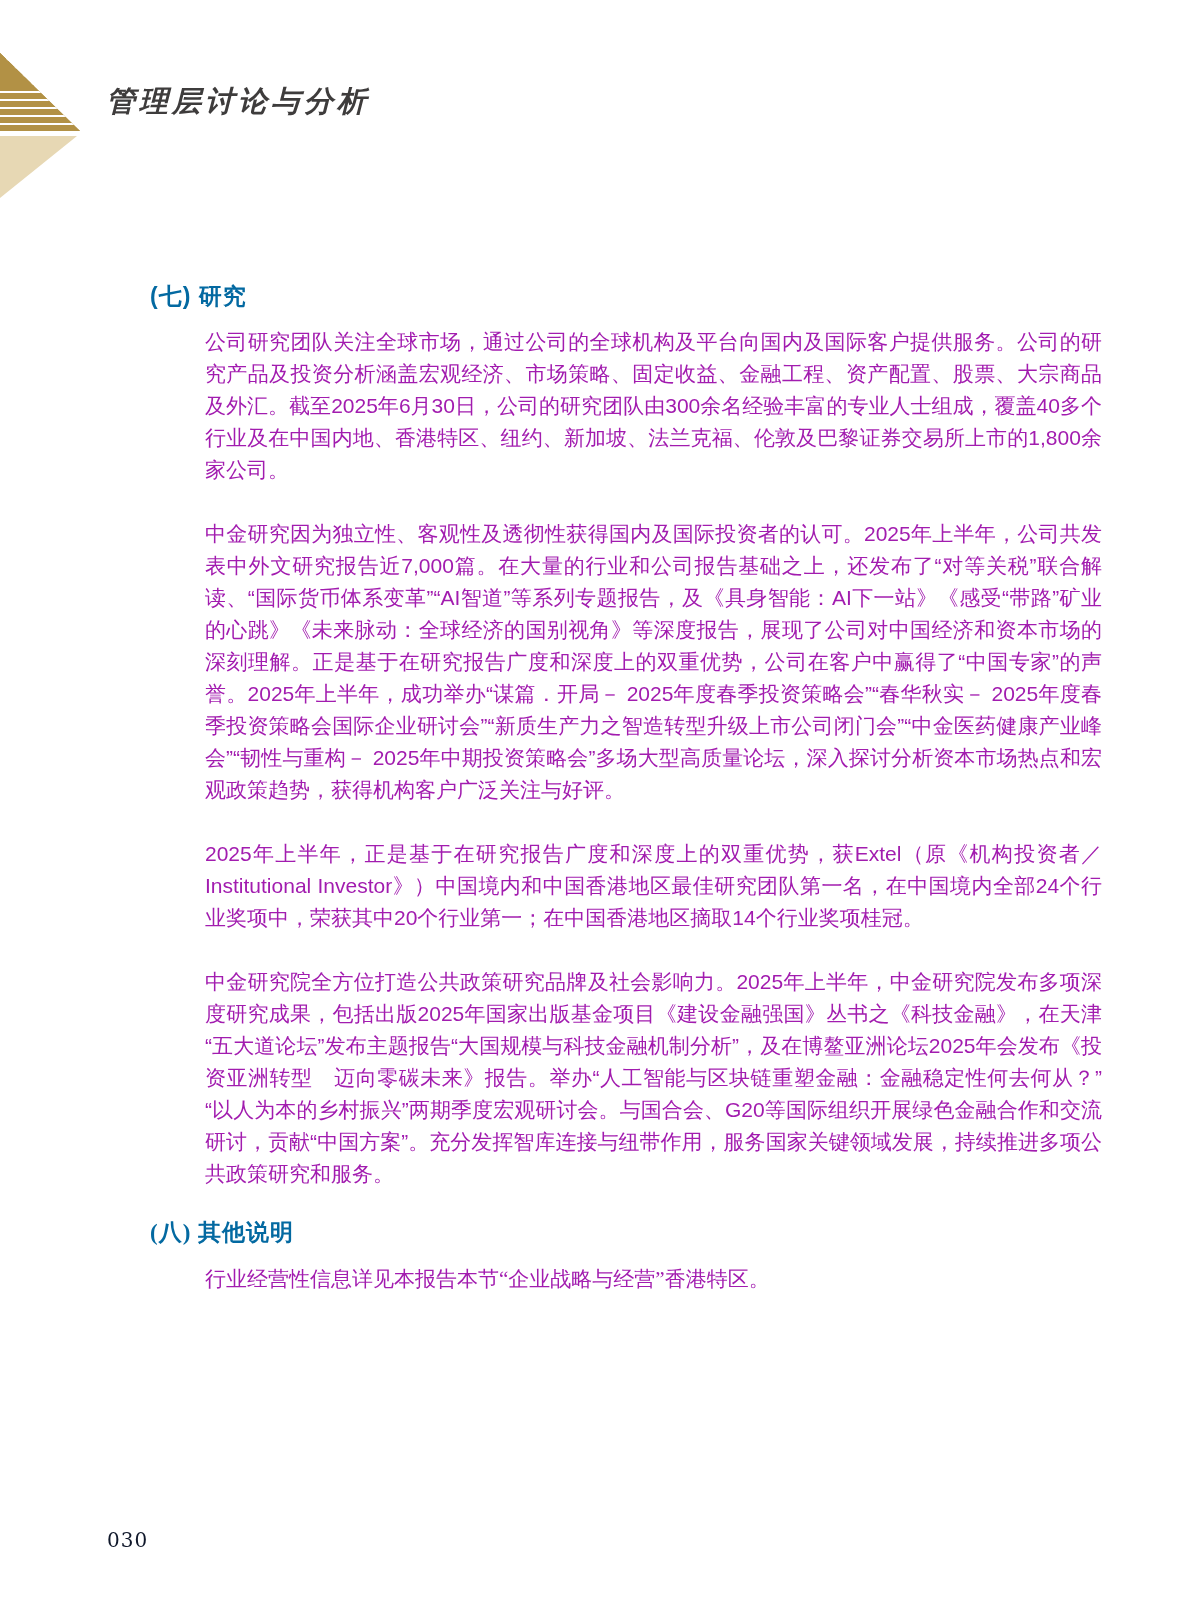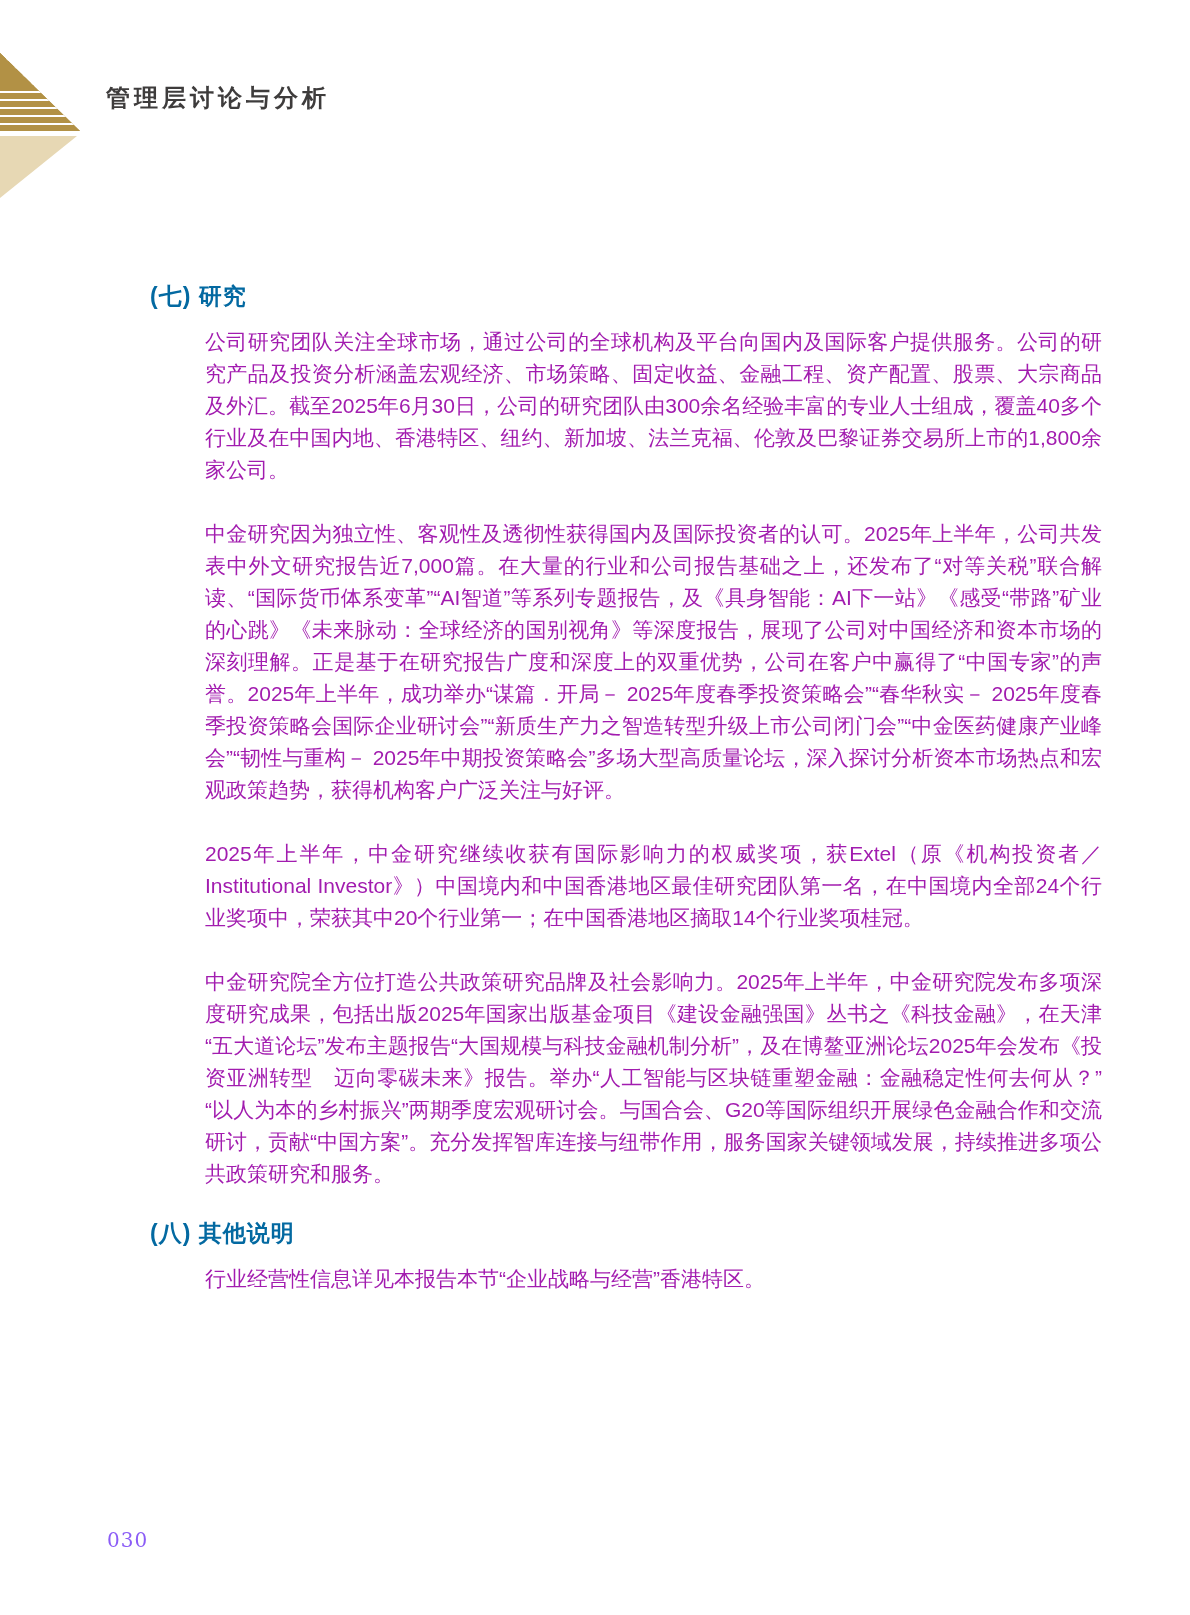--- a/index.html
+++ b/index.html
@@ -21,62 +21,63 @@
   }
   .logo-light {
     position:absolute; left:0; top:136px; width:77px; height:62px;
     clip-path: polygon(0 0, 100% 0, 0 100%);
     background:#e7d8b4;
   }
   
   .header-title {
     position:absolute; left:106px; top:82px;
     font-family:"DejaVu Serif", "Liberation Serif", serif;
-    font-weight:bold; font-size:24px; letter-spacing:4px;
+    font-weight:bold; font-size:29px; letter-spacing:4px;
     color:#3e3c3c;
+    font-style:italic;
   }
   
   .content {
     position:absolute; left:150px; top:281px; width:952px;
   }
   .section-heading {
     font-size:23px; font-weight:bold; color:#0369a1;
     line-height:30px; margin:0 0 15px 0;
     letter-spacing:1px;
   }
-  .section + .section { margin-top:28px; }
+  .section + .section { margin-top:28px;font-family:Liberation Serif, serif; }
   .para {
     margin:0 0 32px 55px; width:897px;
     font-size:21px; line-height:32px; color:#a21caf;
     text-align:justify; text-justify:inter-ideograph;
   }
   .para:last-child { margin-bottom:0; }
   
   .page-number {
     position:absolute; left:107px; top:1528px;
     font-family:"DejaVu Serif", "Liberation Serif", serif;
-    font-size:20px; color:#8b5cf6; letter-spacing:1px;
+    font-size:20px; color:#0f172a; letter-spacing:1px;
   }
 </style>
 </head>
 <body>
 
 <div class="page">
 
   <div class="logo-dark"></div>
   <div class="logo-light"></div>
 
   <div class="header-title">管理层讨论与分析</div>
 
   <main class="content" id="sections">
       <section class="section">
         <div class="section-heading">(七) 研究</div>
         <p class="para">公司研究团队关注全球市场，通过公司的全球机构及平台向国内及国际客户提供服务。公司的研究产品及投资分析涵盖宏观经济、市场策略、固定收益、金融工程、资产配置、股票、大宗商品及外汇。截至2025年6月30日，公司的研究团队由300余名经验丰富的专业人士组成，覆盖40多个行业及在中国内地、香港特区、纽约、新加坡、法兰克福、伦敦及巴黎证券交易所上市的1,800余家公司。</p>
         <p class="para">中金研究因为独立性、客观性及透彻性获得国内及国际投资者的认可。2025年上半年，公司共发表中外文研究报告近7,000篇。在大量的行业和公司报告基础之上，还发布了“对等关税”联合解读、“国际货币体系变革”“AI智道”等系列专题报告，及《具身智能：AI下一站》《感受“带路”矿业的心跳》《未来脉动：全球经济的国别视角》等深度报告，展现了公司对中国经济和资本市场的深刻理解。正是基于在研究报告广度和深度上的双重优势，公司在客户中赢得了“中国专家”的声誉。2025年上半年，成功举办“谋篇．开局－ 2025年度春季投资策略会”“春华秋实－ 2025年度春季投资策略会国际企业研讨会”“新质生产力之智造转型升级上市公司闭门会”“中金医药健康产业峰会”“韧性与重构－ 2025年中期投资策略会”多场大型高质量论坛，深入探讨分析资本市场热点和宏观政策趋势，获得机构客户广泛关注与好评。</p>
-        <p class="para">2025年上半年，中金研究继续收获有国际影响力的权威奖项，获Extel（原《机构投资者／Institutional Investor》）中国境内和中国香港地区最佳研究团队第一名，在中国境内全部24个行业奖项中，荣获其中20个行业第一；在中国香港地区摘取14个行业奖项桂冠。</p>
+        <p class="para">2025年上半年，正是基于在研究报告广度和深度上的双重优势，获Extel（原《机构投资者／Institutional Investor》）中国境内和中国香港地区最佳研究团队第一名，在中国境内全部24个行业奖项中，荣获其中20个行业第一；在中国香港地区摘取14个行业奖项桂冠。</p>
         <p class="para">中金研究院全方位打造公共政策研究品牌及社会影响力。2025年上半年，中金研究院发布多项深度研究成果，包括出版2025年国家出版基金项目《建设金融强国》丛书之《科技金融》，在天津“五大道论坛”发布主题报告“大国规模与科技金融机制分析”，及在博鳌亚洲论坛2025年会发布《投资亚洲转型　迈向零碳未来》报告。举办“人工智能与区块链重塑金融：金融稳定性何去何从？”“以人为本的乡村振兴”两期季度宏观研讨会。与国合会、G20等国际组织开展绿色金融合作和交流研讨，贡献“中国方案”。充分发挥智库连接与纽带作用，服务国家关键领域发展，持续推进多项公共政策研究和服务。</p>
       </section>
       <section class="section">
         <div class="section-heading">(八) 其他说明</div>
         <p class="para">行业经营性信息详见本报告本节“企业战略与经营”香港特区。</p>
       </section>
     </main>
 
   <div class="page-number">030</div>
 

